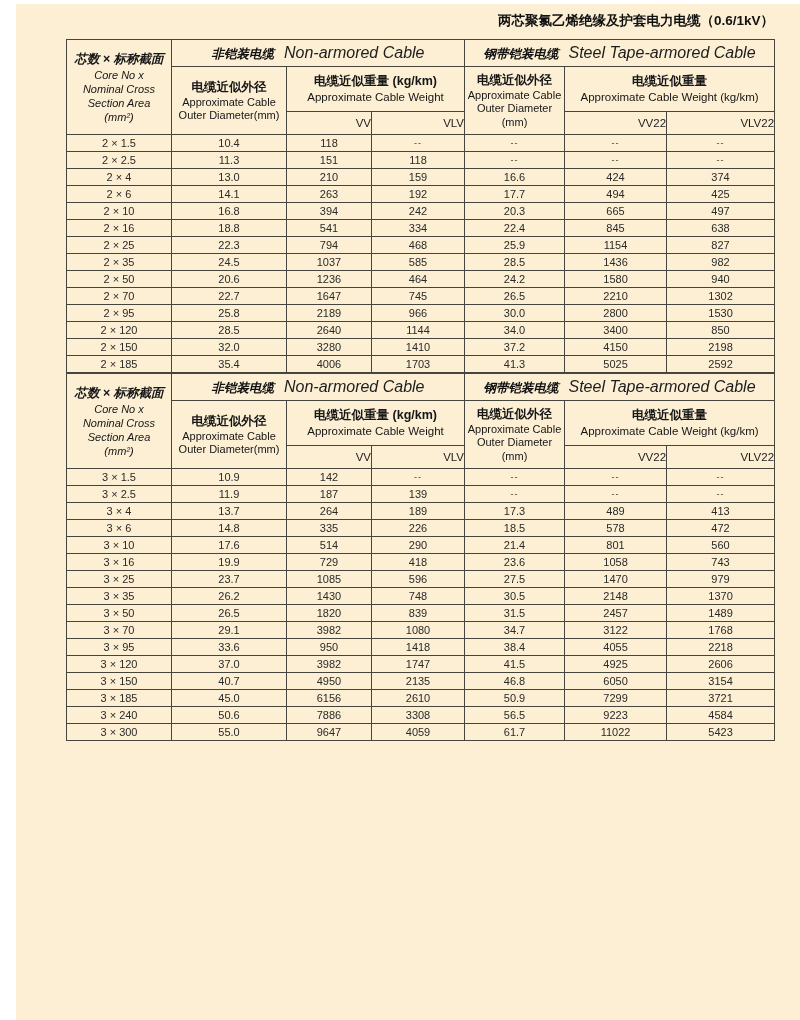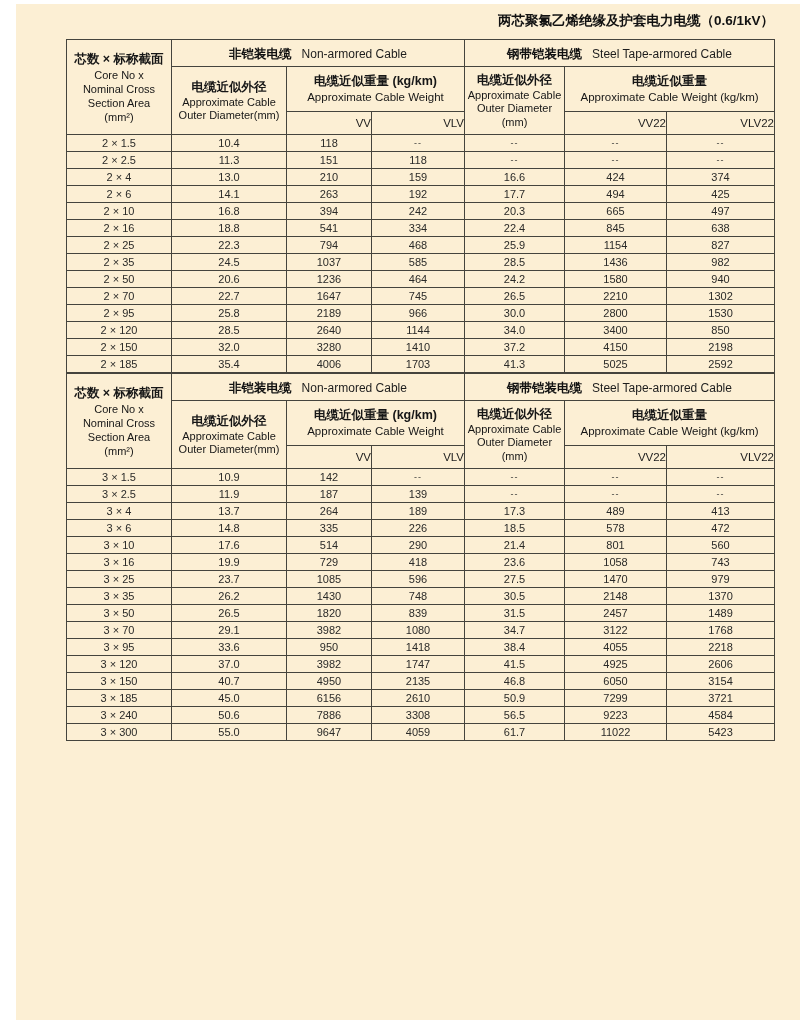--- a/index.html
+++ b/index.html
@@ -40,28 +40,28 @@
     vertical-align:middle;
     padding:0;
     font-weight:normal;
     overflow:hidden;
   }
   
   col.c1{width:105px;} col.c2{width:115px;} col.c3{width:85px;}
   col.c4{width:93px;}  col.c5{width:100px;} col.c6{width:102px;}
   col.c7{width:108px;}
 
-  tr.group-row th{height:26px;}
+  tr.group-row th{height:26px;font-style:italic;}
   tr.mid-row th{height:44px;}
   tr.units-row th{height:22px;font-size:11.5px;color:#1d1d1d;text-align:right;}
 
   th.corner{font-size:11px;line-height:14px;color:#161616;}
   th.corner .zh{font-size:12.5px;font-weight:bold;line-height:17px;}
   .grp .zh{font-size:12.5px;font-weight:bold;margin-right:10px;color:#111;}
-  .grp .en{font-size:12px;color:#1d1d1d;}
+  .grp .en{font-size:16px;color:#1d1d1d;}
   th.od{font-size:11px;line-height:13.5px;color:#161616;}
   th.od .zh{font-size:12.5px;font-weight:bold;line-height:17px;}
   th.wt{font-size:11.5px;line-height:15px;color:#161616;}
   th.wt .zh{font-size:12.5px;font-weight:bold;line-height:17px;}
 
   table.spec td{
     height:16px;
     font-size:11px;
     color:#2a2a28;
   }

